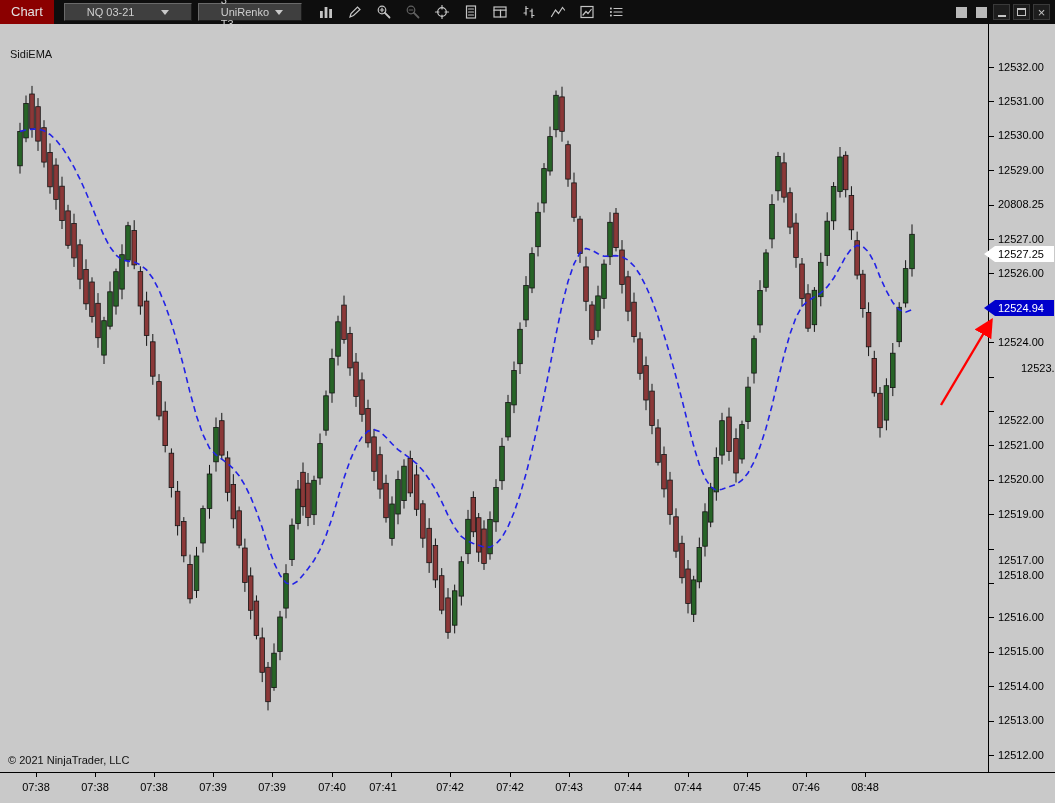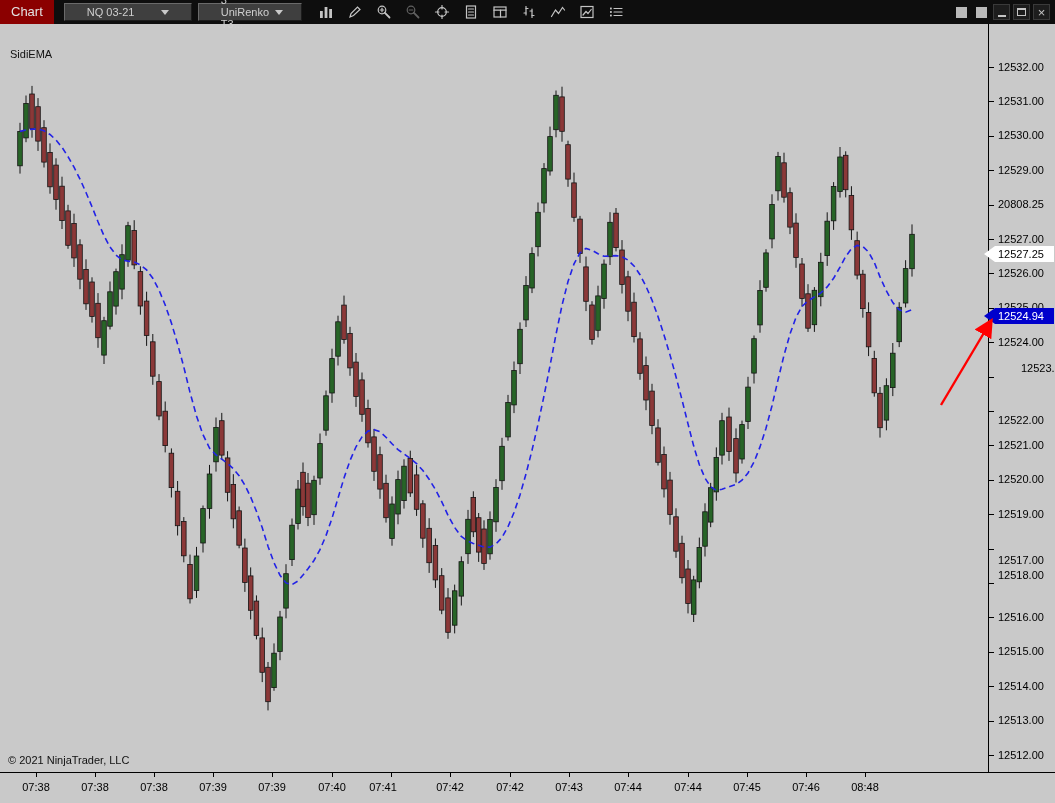--- a/index.html
+++ b/index.html
@@ -481,21 +481,21 @@
       <polyline points="20.0,107.4 26.0,106.0 32.0,105.1 38.0,105.1 44.0,106.8 50.0,110.5 56.0,116.0 62.0,123.3 68.0,132.6 74.0,143.2 80.0,155.1 86.0,168.5 92.0,182.7 98.0,197.8 104.0,211.8 110.0,223.0 116.0,231.0 122.0,235.9 128.0,237.1 134.2,238.0 140.4,240.8 146.6,245.9 152.8,254.3 159.0,266.1 165.2,281.0 171.4,299.0 177.6,319.9 183.8,343.0 190.0,368.4 196.5,391.9 203.0,410.7 209.5,424.0 216.0,431.0 221.8,435.2 227.6,439.4 233.3,444.7 239.1,451.7 244.9,461.2 250.7,473.1 256.4,487.2 262.2,503.6 268.0,522.2 274.0,538.7 280.0,551.3 286.0,558.9 292.0,560.7 298.0,557.0 303.0,551.1 308.0,544.7 314.0,536.5 320.0,525.7 326.0,511.6 332.0,494.3 338.0,474.2 344.0,454.1 350.0,436.6 356.0,422.8 362.0,412.9 368.0,407.1 374.0,405.7 380.0,407.7 386.0,413.2 392.0,419.8 398.0,425.6 404.0,429.9 410.3,434.4 416.6,439.7 422.9,446.5 429.1,455.2 435.4,465.5 441.7,477.6 448.0,491.4 454.7,503.5 461.3,512.5 468.0,517.1 473.3,519.4 478.7,521.2 484.0,523.2 490.0,523.1 496.0,520.0 502.0,513.4 508.0,502.7 514.0,488.5 520.0,470.9 526.0,449.9 532.0,426.3 538.0,400.3 544.0,371.9 550.0,341.9 556.0,310.4 562.0,281.4 568.0,257.5 574.0,239.9 580.0,228.8 586.0,224.4 592.0,226.3 598.0,229.7 604.0,232.2 610.0,232.1 616.0,231.6 622.0,232.7 628.0,236.1 634.0,241.9 640.0,250.7 646.0,262.3 652.0,276.1 658.0,292.5 664.0,310.9 670.0,330.9 676.0,352.7 682.0,375.8 688.0,399.9 693.7,422.1 699.3,440.6 705.0,454.1 710.7,462.7 716.3,466.5 722.0,465.3 729.0,462.8 736.0,460.5 742.0,456.2 748.0,449.0 754.0,438.0 760.0,422.9 766.0,404.2 772.0,381.8 778.0,355.9 784.0,331.3 790.0,310.0 796.0,293.4 802.0,282.4 808.0,276.8 814.4,272.9 820.8,268.9 827.2,262.9 833.6,254.3 840.0,243.1 845.7,232.5 851.4,224.8 857.1,221.4 862.9,222.5 868.6,228.1 874.3,238.4 880.0,252.9 886.4,267.0 892.8,278.6 899.2,285.8 905.6,288.2 912.0,285.7" fill="none" stroke="#2222e6" stroke-width="1.6" stroke-dasharray="6 4"></polyline>
     </svg>
 
   <div class="y-axis-line"></div>
   <div class="x-axis-line"></div>
 
   <div class="indicator-label">SidiEMA</div>
   <div class="copyright">© 2021 NinjaTrader, LLC</div>
 
   <div class="price-tag" id="last-price-tag" style="top: 198px; background: #ffffff; color: rgb(0, 0, 0); margin-top: 24px;">12527.25</div>
-  <div class="price-tag" id="ema-price-tag" style="top: 284px; background: rgb(0, 0, 204); color: rgb(255, 255, 255);">12524.94</div>
+  <div class="price-tag" id="ema-price-tag" style="top: 276px; background: rgb(0, 0, 204); color: rgb(255, 255, 255);">12524.94</div>
 
   <svg id="overlay" xmlns="http://www.w3.org/2000/svg" viewBox="0 0 1055 779">
       <defs>
         <marker id="ah" markerWidth="10" markerHeight="9" refX="6.5" refY="4" orient="auto">
           <polygon points="0 0, 8 4, 0 8" fill="#ff0000"></polygon>
         </marker>
       </defs>
       <line x1="941" y1="381" x2="991" y2="297" stroke="#ff0000" stroke-width="2.4" marker-end="url(#ah)"></line>
     </svg>
 <div class="ytick" style="top: 43px;"></div>

